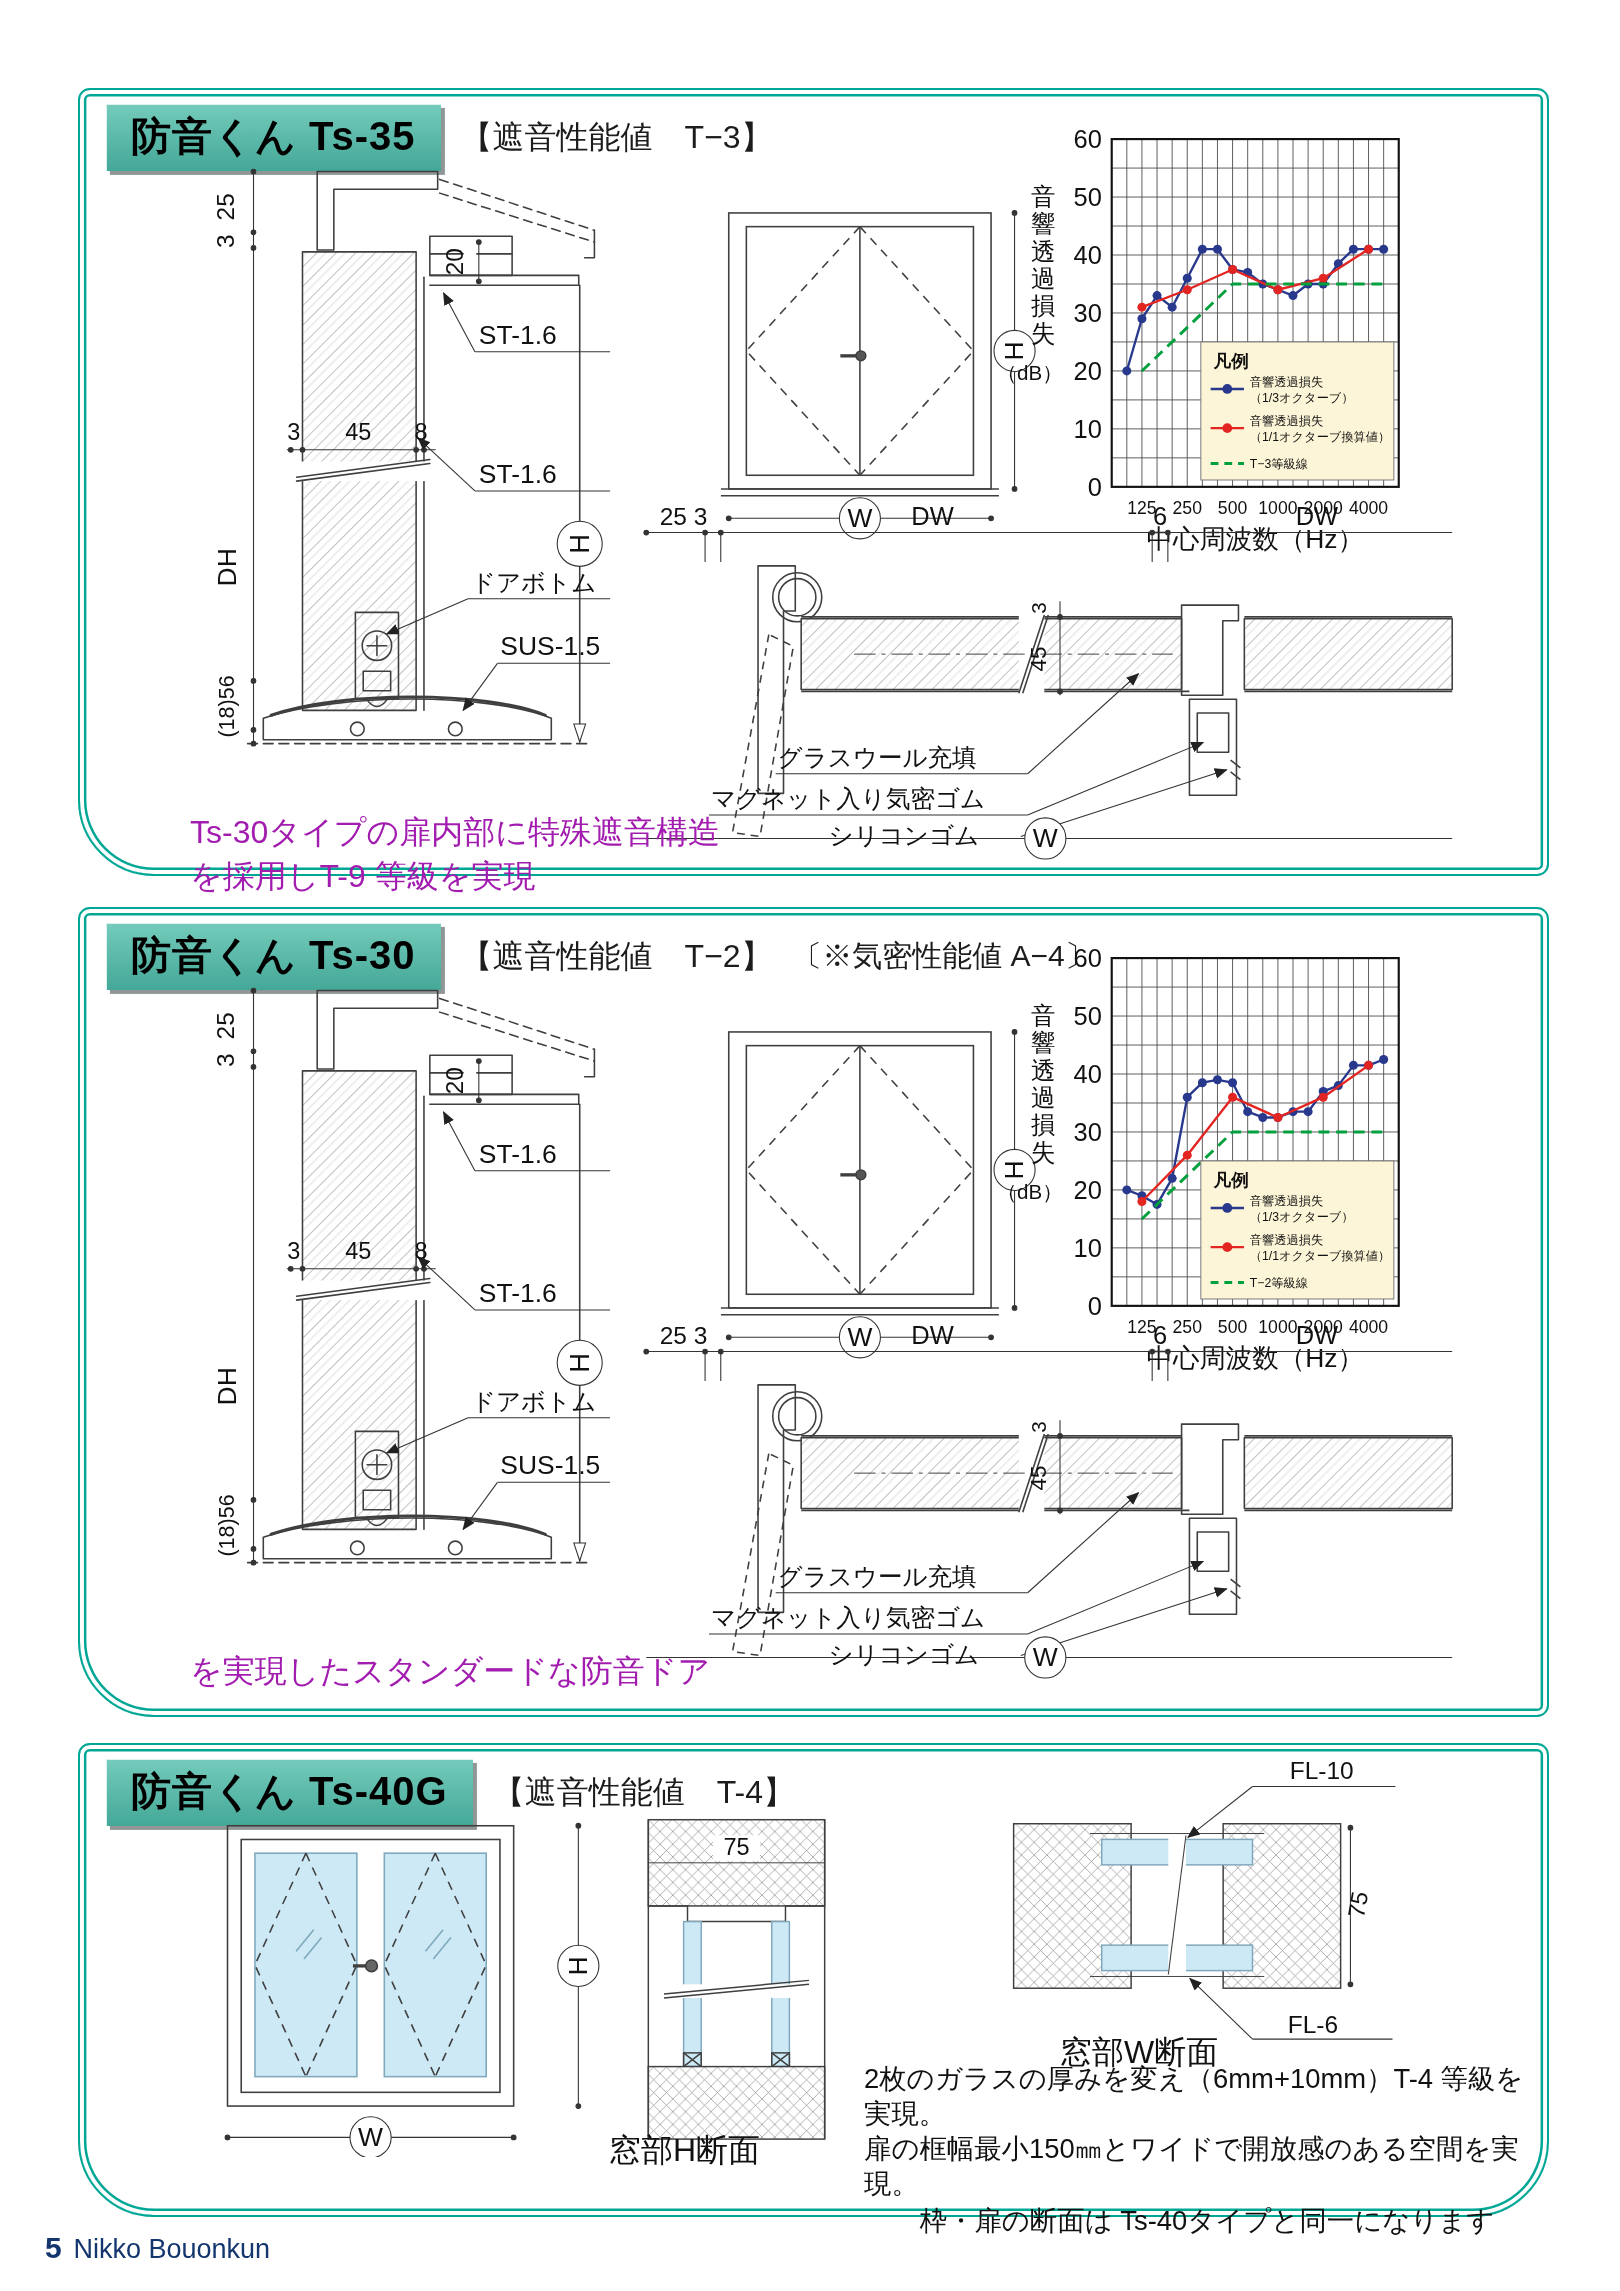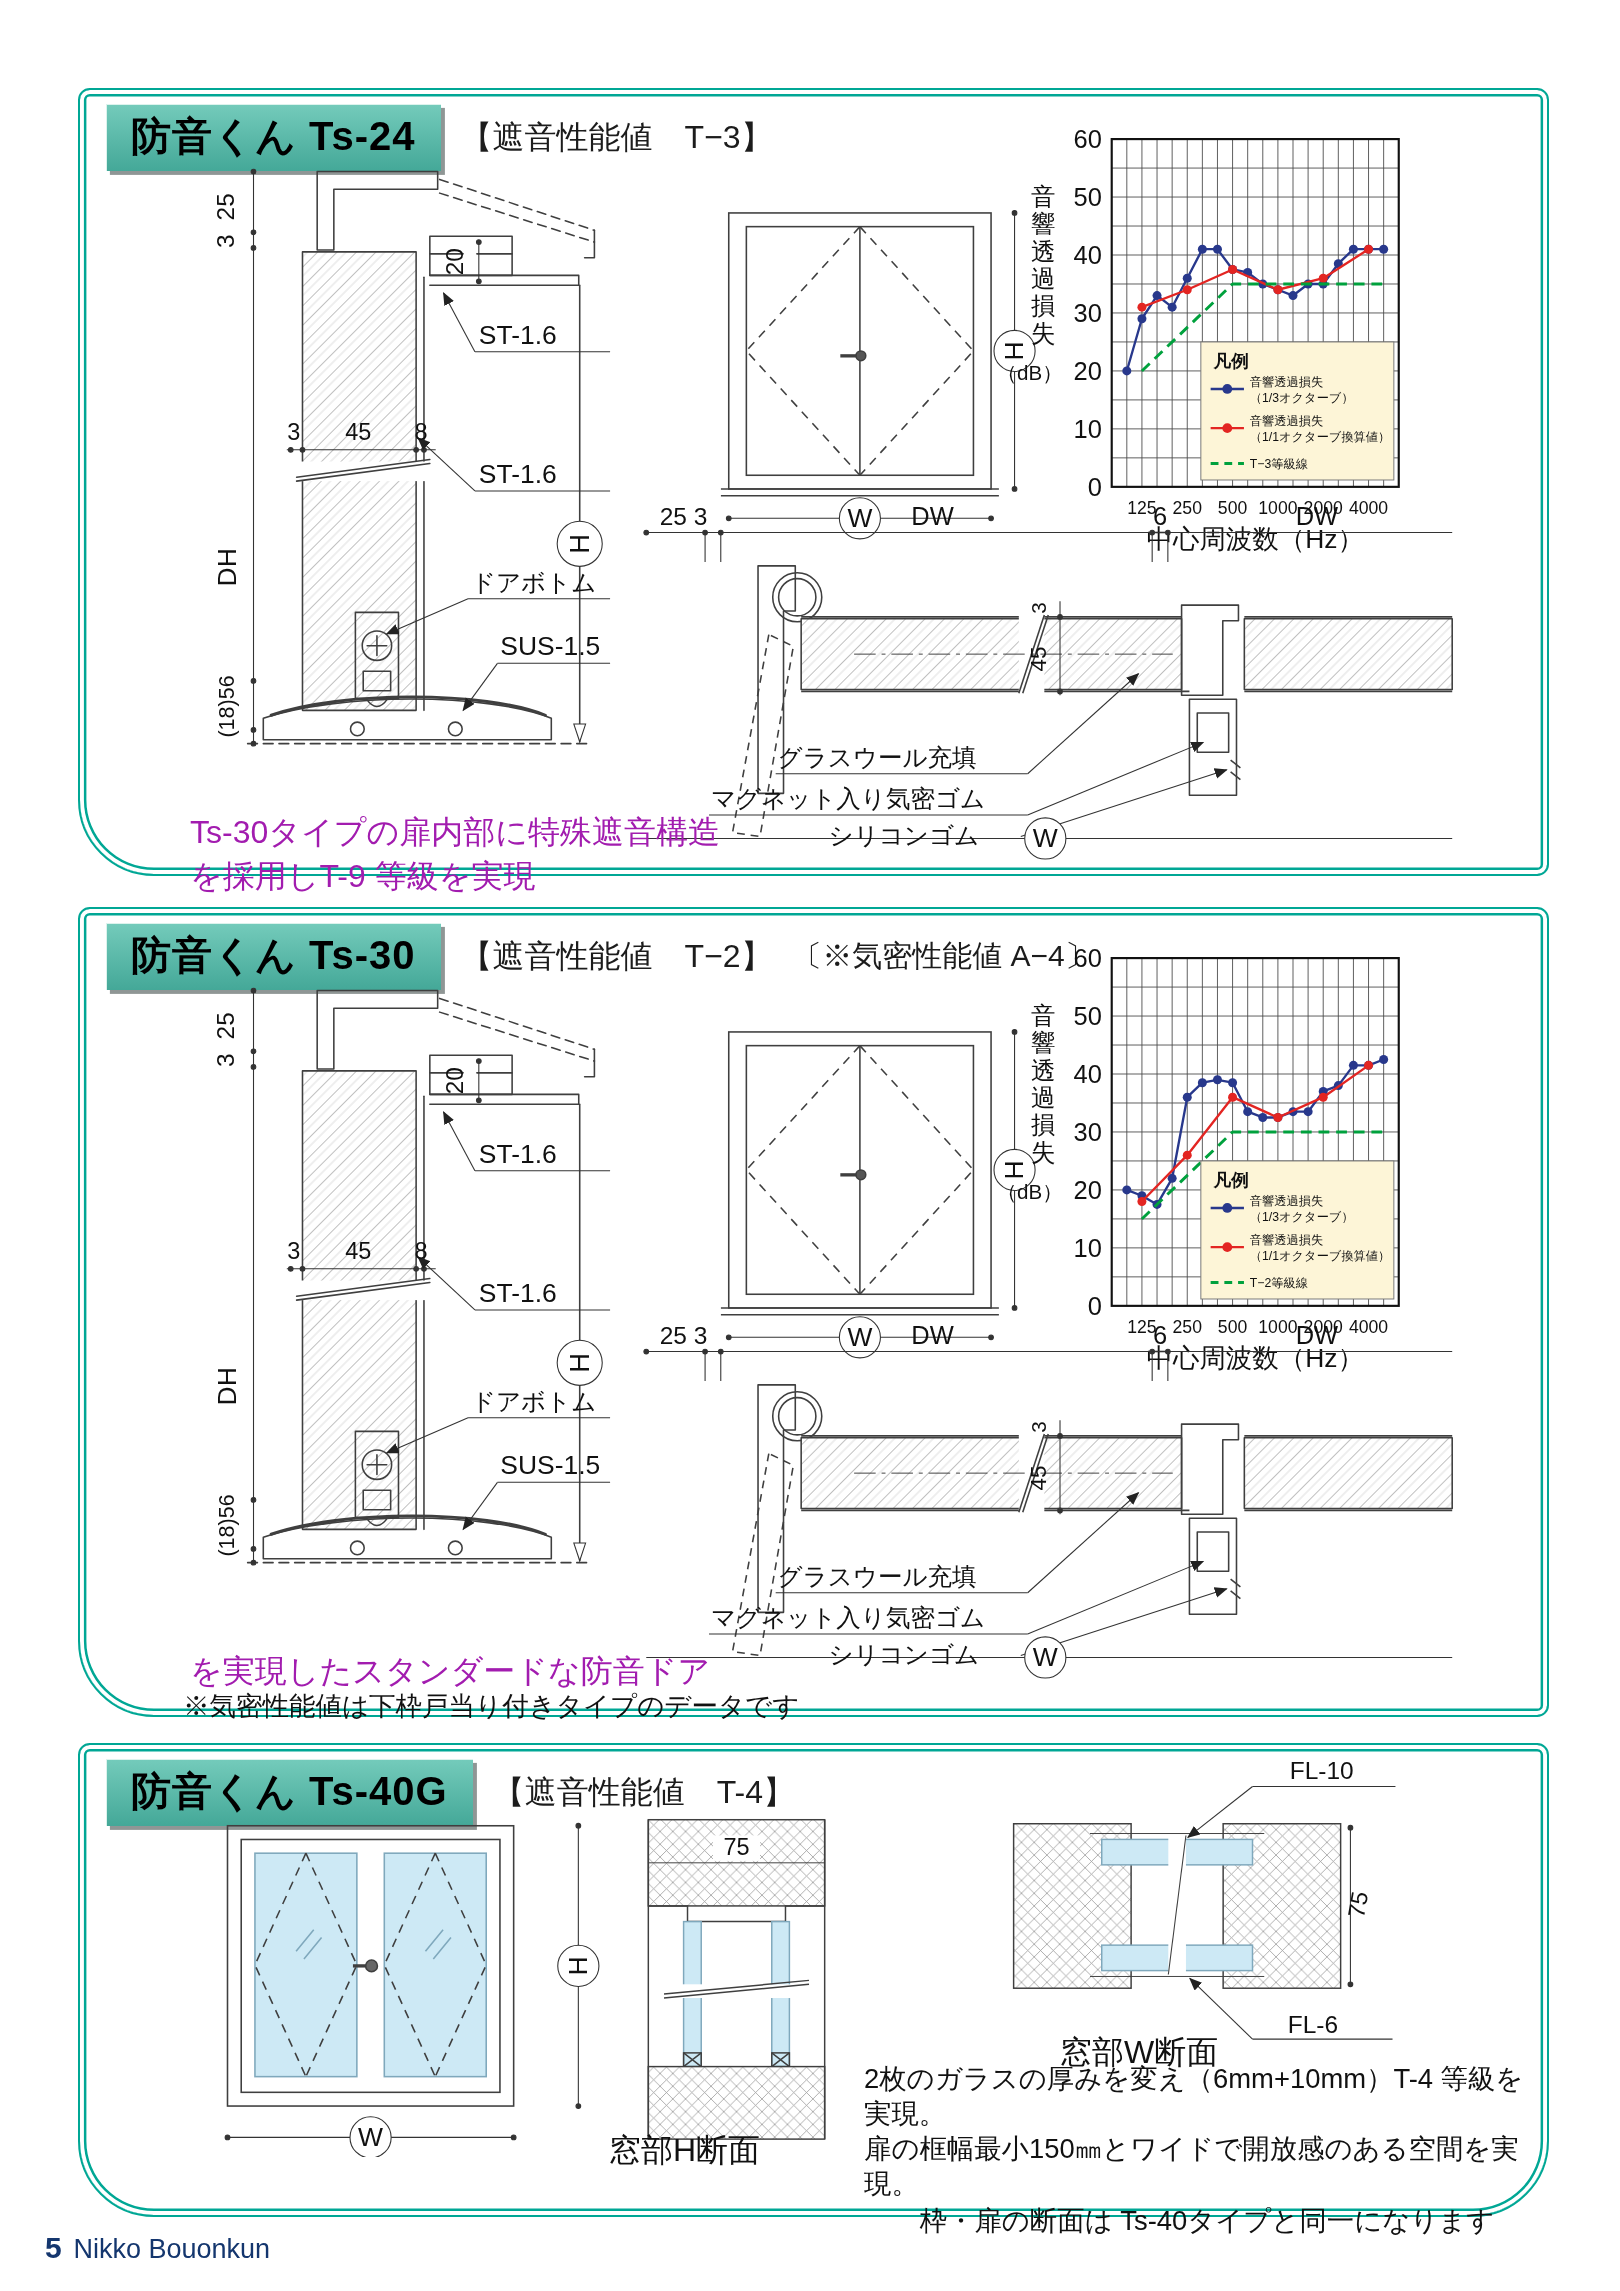--- a/index.html
+++ b/index.html
@@ -46,21 +46,21 @@
     <marker id="arr" markerWidth="13" markerHeight="12" refX="11" refY="5" orient="auto">
       <path d="M0,0 L12,5 L0,10 z" fill="#222"></path>
     </marker>
   </defs>
 </svg>
 
 <div class="page">
 
   <section class="panel" style="top:88px;height:784px">
     <div class="hdr">
-      <div class="tbox">防音くん Ts-24</div>
+      <div class="tbox">防音くん Ts-35</div>
       <div class="sub">【遮音性能値　T−3】</div>
     </div>
     <div class="door-content">
 
   <svg class="vsec" viewBox="0 0 490 700">
     <g stroke="#3f3f3f" fill="none" stroke-width="1.6" stroke-linejoin="round" stroke-linecap="round">
       <path d="M187,28 h123 v18 h-106 v62 h-17 z"></path>
       <line x1="312" y1="36" x2="470" y2="88" stroke-dasharray="9 6"></line>
       <line x1="312" y1="50" x2="470" y2="100" stroke-dasharray="9 6"></line>
       <polyline points="470,88 470,116 460,116"></polyline>
@@ -555,21 +555,20 @@
     <text x="172" y="264" font-size="25">グラスウール充填</text>
     <text x="104" y="306" font-size="25">マグネット入り気密ゴム</text>
     <text x="224" y="344" font-size="25">シリコンゴム</text>
     <text x="445" y="347" text-anchor="middle" font-size="27">W</text>
   </svg>
 </div>
     <div class="caption" style="left:110px;top:696px">
       <br>
       <span>を実現したスタンダードな防音ドア</span>
     </div>
-    <div class="note" style="left:103px;top:779px">※気密性能値は下枠戸当り付きタイプのデータです</div>
   </section>
 
   <section class="panel p3" style="top:1743px;height:470px">
     <div class="hdr">
       <div class="tbox">防音くん Ts-40G</div>
       <div class="sub">【遮音性能値　T-4】</div>
     </div>
 
     <svg style="left:118px;top:69px;width:451px;height:343px" viewBox="0 0 460 350">
       <g stroke="#3f3f3f" fill="none" stroke-width="1.6">

